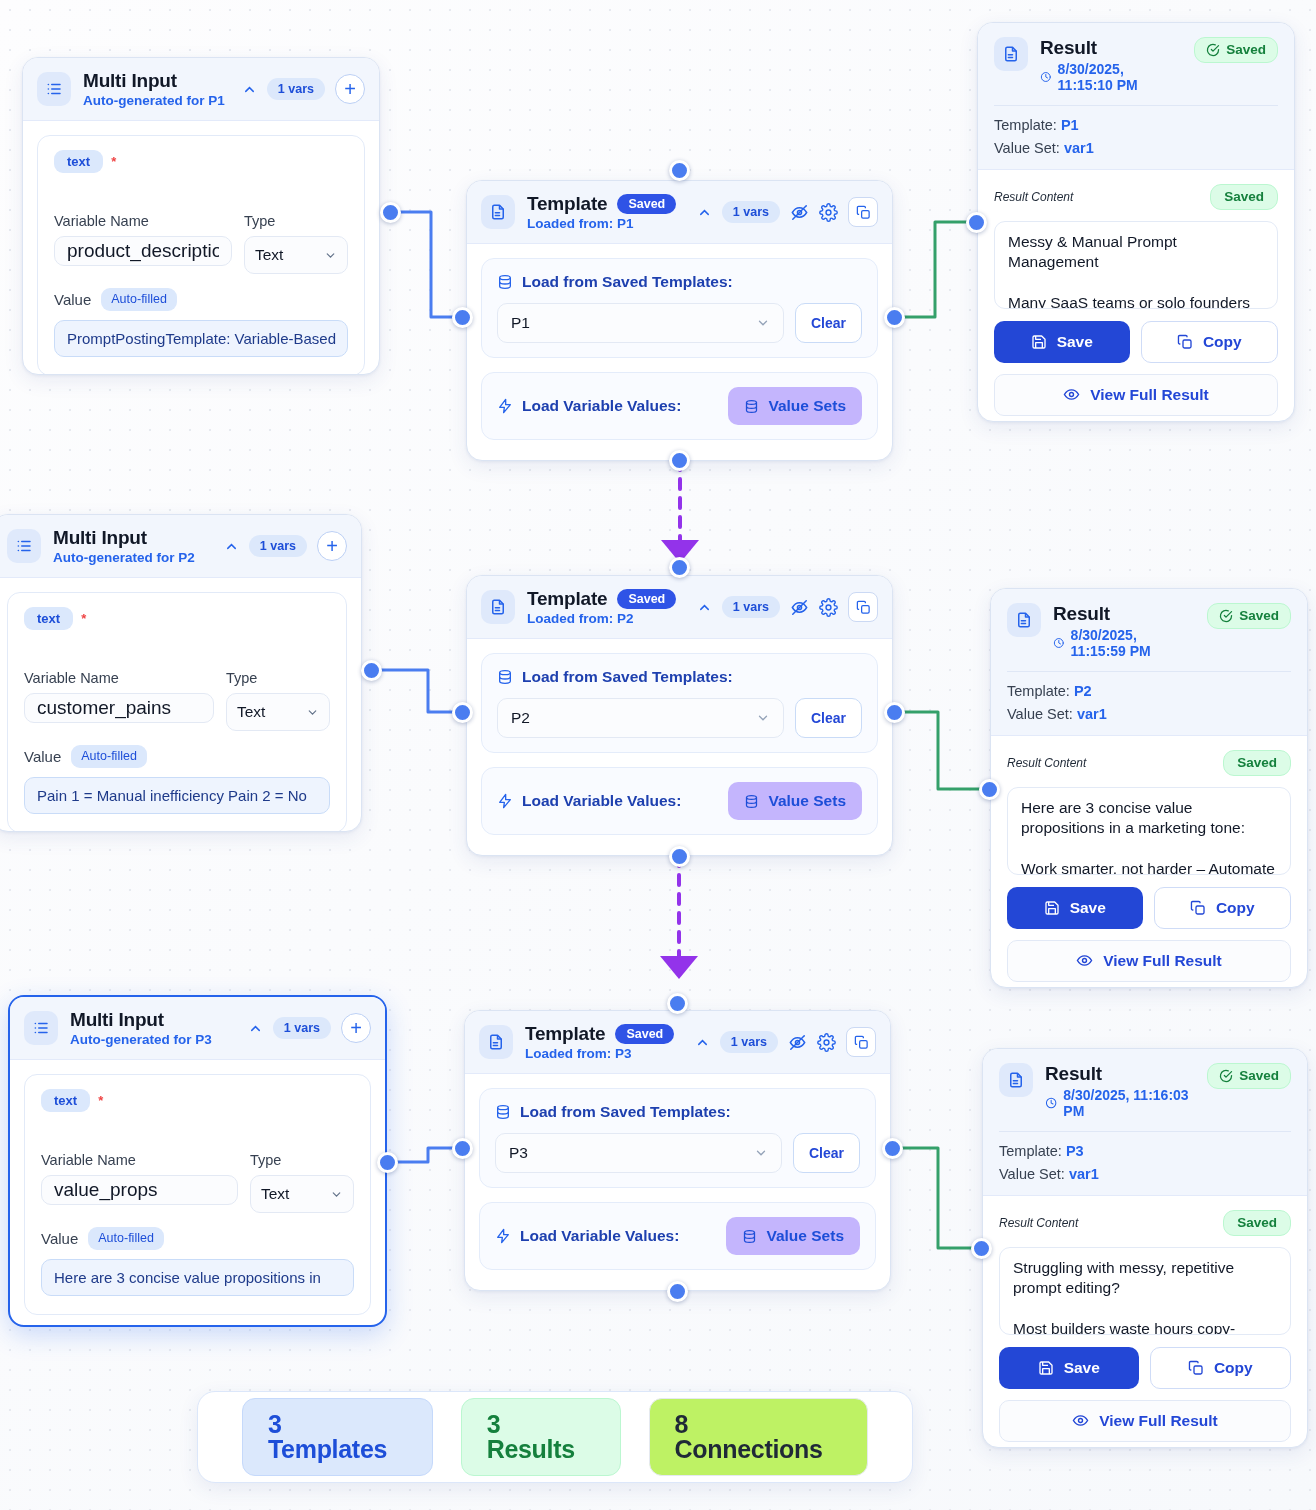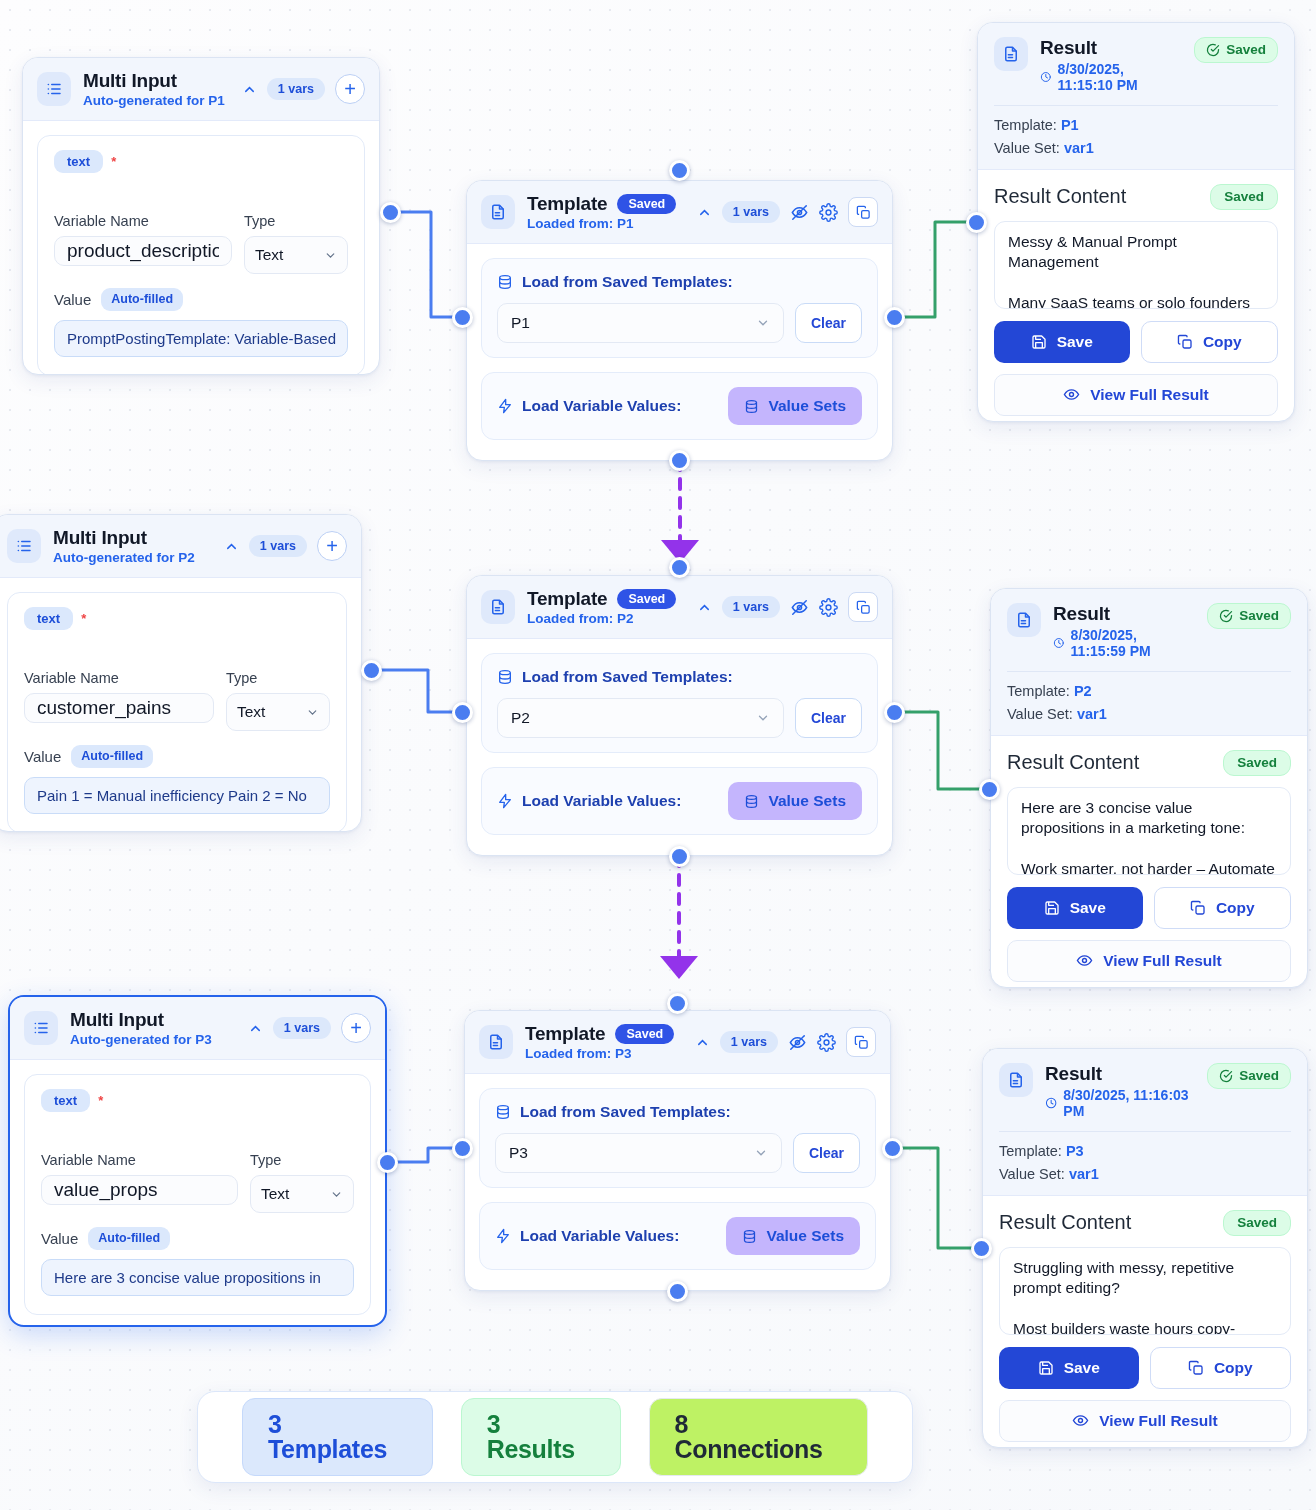--- a/index.html
+++ b/index.html
@@ -80,21 +80,21 @@
     padding:3px 12px; font-size:19px; color:#111827; font-family:inherit;
   }
   .fselect {
     width:100%; border:1px solid #e3e9f4; background:#fbfcfe; border-radius:10px;
     padding:9px 10px; font-size:15.5px; color:#111827; font-family:inherit;
     appearance:none; display:flex; align-items:center; justify-content:space-between; gap:4px;
   }
   .valrow { display:flex; align-items:center; gap:10px; margin-top:14px; }
   .vlbl { font-size:15px; color:#374151; }
   .autofill {
-    background:#dbe8fc; color:#1d4ed8; font-size:12.5px; font-weight:700;
+    background:#dbe8fc; color:#1d4ed8; font-size:12.5px; font-weight:400;
     padding:5px 10px; border-radius:9px; line-height:1;
   }
   .valbox {
     margin-top:9px; border:1px solid #c9dcf8; background:#eef4fe; border-radius:10px;
     padding:9px 12px; font-size:15px; color:#1e3a8a;
     white-space:nowrap; overflow:hidden;
   }
 
   
   .tsection {
@@ -131,21 +131,21 @@
     background:#dcfce7; color:#15803d; border:1px solid #bbf7d0;
     font-size:13.5px; font-weight:700; padding:5px 11px; border-radius:11px; line-height:1;
     flex:0 0 auto;
   }
   .rdiv { height:1px; background:#dfe7f6; margin:12px 0 11px 0; }
   .rmeta { font-size:14.5px; color:#374151; margin-bottom:7px; }
   .rmeta:last-child { margin-bottom:0; }
   .rmeta b { color:#2563eb; font-weight:700; }
   .rbody { padding:14px 16px 16px 16px; }
   .rcrow { display:flex; align-items:center; justify-content:space-between; margin-bottom:11px; }
-  .rclbl { font-size:20px; color:#1f2937; }
+  .rclbl { font-size:12px; color:#1f2937;font-style:italic; }
   .pill-saved {
     background:#dcfce7; color:#15803d; border:1px solid #bbf7d0;
     font-size:13.5px; font-weight:700; padding:5px 13px; border-radius:11px; line-height:1;
   }
   .rcontent {
     border:1px solid #e3eaf6; border-radius:11px; background:#fff;
     padding:10px 13px; height:88px; overflow:hidden;
     font-size:15.5px; line-height:1.32; color:#111827; white-space:pre-wrap;
   }
   .rbtns { display:flex; gap:11px; margin-top:12px; }

